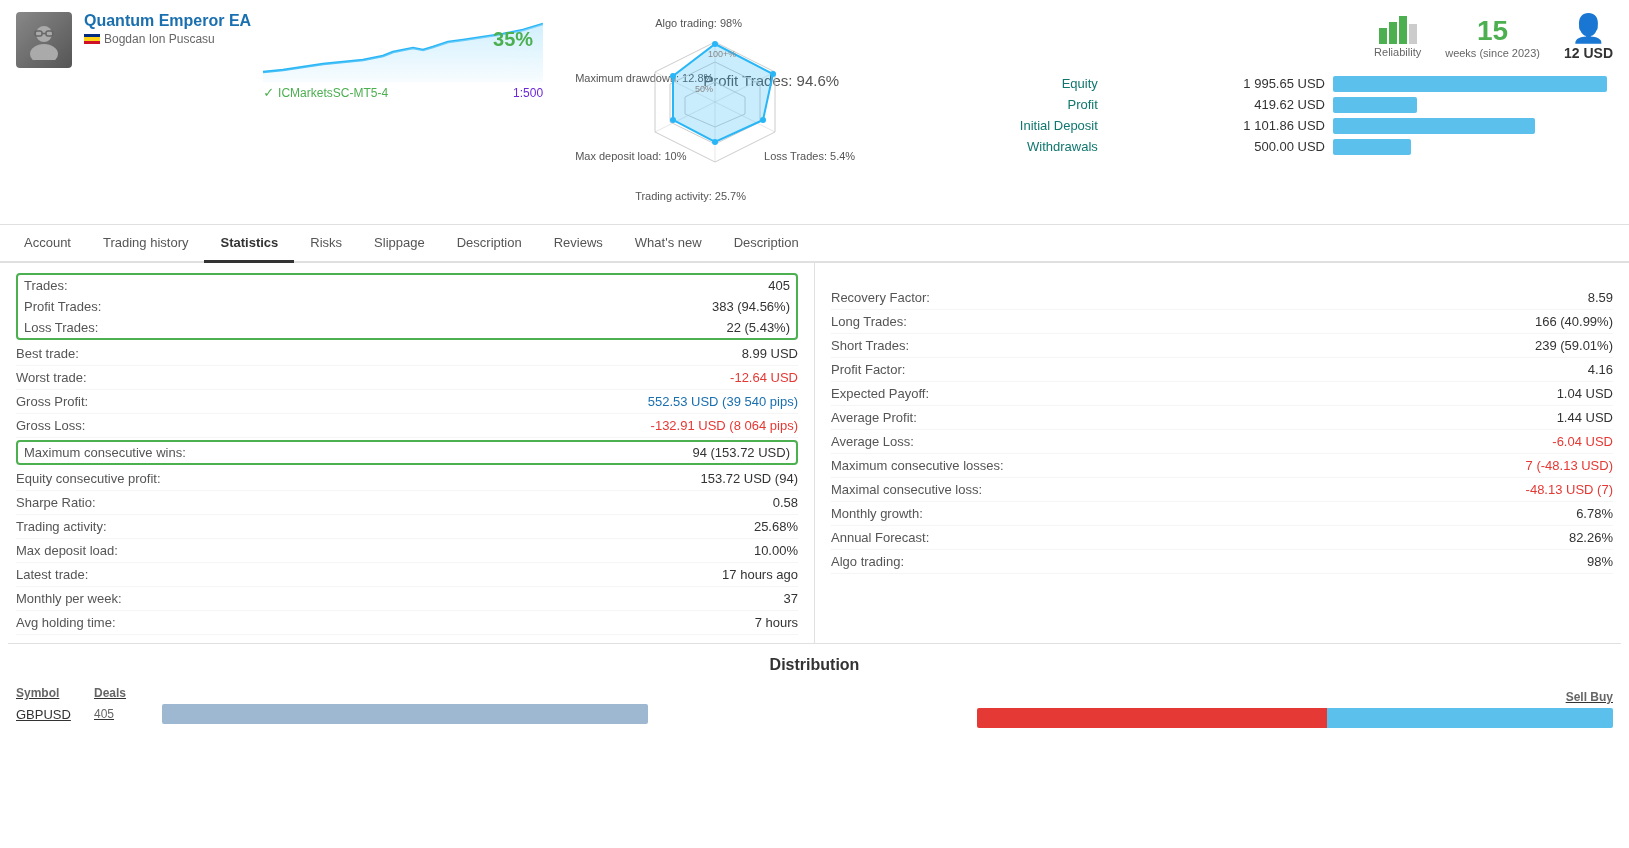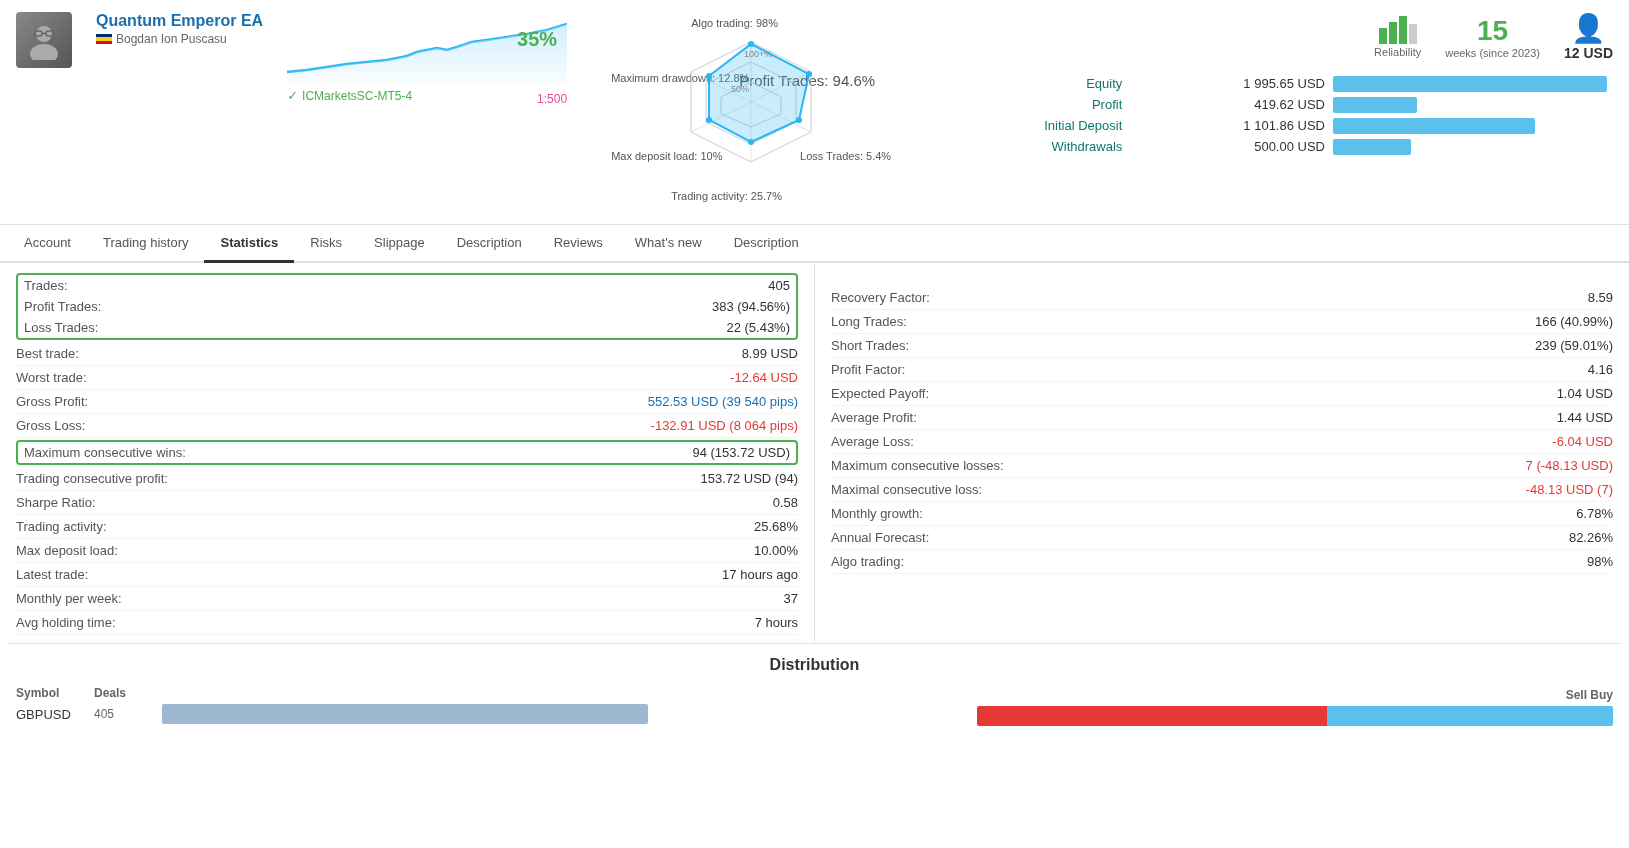--- a/index.html
+++ b/index.html
@@ -1,19 +1,19 @@
 <!DOCTYPE html>
 <html><head>
   <meta charset="utf-8">
   <style>
     * { box-sizing: border-box; margin: 0; padding: 0; }
     body { font-family: Arial, sans-serif; font-size: 13px; background: #fff; color: #333; }
 
     
-    .header { display: flex; align-items: flex-start; padding: 12px 16px; border-bottom: 1px solid #e0e0e0; gap: 24px; }
+    .header { display: flex; align-items: flex-start; padding: 12px 16px; border-bottom: 1px solid #e0e0e0; gap: 12px; }
     .avatar { width: 56px; height: 56px; border-radius: 4px; background: #ccc; overflow: hidden; flex-shrink: 0; }
     .avatar-img { width: 100%; height: 100%; background: linear-gradient(135deg, #888 0%, #555 100%); display: flex; align-items: center; justify-content: center; color: #fff; font-size: 20px; }
     .profile-info { display: flex; flex-direction: column; justify-content: center; }
     .profile-name { font-size: 16px; font-weight: bold; color: #1a6faf; }
     .profile-sub { font-size: 12px; color: #666; display: flex; align-items: center; gap: 4px; margin-top: 2px; }
     .flag { width: 16px; height: 10px; background: linear-gradient(to bottom, #002B7F 33%, #FCD116 33%, #FCD116 66%, #CE1126 66%); display: inline-block; }
     .chart-percent { position: absolute; top: 0; right: 20px; font-size: 20px; font-weight: bold; color: #4caf50; }
     .chart-svg { width: 100%; height: 70px; }
 
     .chart-bottom { display: flex; justify-content: space-between; align-items: center; }
@@ -112,21 +112,21 @@
         </defs>
         <path d="M0,60 L20,58 L40,55 L60,52 L80,50 L100,48 L110,46 L120,44 L130,40 L140,38 L150,36 L160,38 L170,35 L185,30 L200,28 L220,25 L240,22 L260,18 L280,12" fill="none" stroke="#29b6f6" stroke-width="2.5"></path>
         <path d="M0,60 L20,58 L40,55 L60,52 L80,50 L100,48 L110,46 L120,44 L130,40 L140,38 L150,36 L160,38 L170,35 L185,30 L200,28 L220,25 L240,22 L260,18 L280,12 L280,70 L0,70 Z" fill="url(#chartGrad)"></path>
       </svg>
     </div>
     <div class="chart-bottom">
       <div style="display:flex; align-items:center; gap:4px;">
         <span style="color:#4caf50; font-size:13px;">✓</span>
         <span style="font-size:12px; color:#4caf50;">ICMarketsSC-MT5-4</span>
       </div>
-      <span style="font-size:12px; color:#ec4899;margin-top:7px;">1:500</span>
+      <span style="font-size:12px; color:#6d28d9;">1:500</span>
     </div>
   </div>
 
   <div class="radar-area" style="flex: 0 0 320px; position:relative; height:200px;">
     <div style="position:relative; width:280px; height:190px;">
 
       <span class="radar-label" style="top:0; left:80px; font-size:11px; color:#555;">Algo trading: 98%</span>
       <span class="radar-label" style="top:55px; right:16px; font-size:15px; color:#555;">Profit Trades: 94.6%</span>
       <span class="radar-label" style="bottom:45px; right:0; font-size:11px; color:#555;">Loss Trades: 5.4%</span>
       <span class="radar-label" style="bottom:5px; left:60px; font-size:11px; color:#555;">Trading activity: 25.7%</span>
@@ -259,21 +259,21 @@
         <span class="stat-label">Gross Loss:</span>
                      <span class="stat-value red">-132.91 USD (8 064 pips)</span>
       </div>
       <div class="highlight-box-orange">
         <div class="stat-row">
           <span class="stat-label">Maximum consecutive wins:</span>
                      <span class="stat-value ">94 (153.72 USD)</span>
         </div>
       </div>
       <div class="stat-row">
-        <span class="stat-label">Trading consecutive profit:</span>
+        <span class="stat-label">Equity consecutive profit:</span>
                      <span class="stat-value ">153.72 USD (94)</span>
       </div>
       <div class="stat-row">
         <span class="stat-label">Sharpe Ratio:</span>
                      <span class="stat-value ">0.58</span>
       </div>
       <div class="stat-row">
         <span class="stat-label">Trading activity:</span>
                      <span class="stat-value ">25.68%</span>
       </div>
@@ -343,21 +343,21 @@
         <span class="stat-label">Algo trading:</span>
                    <span class="stat-value ">98%</span>
       </div>
     </div>
 </div>
 
 <div class="section-divider"></div>
 
 <div class="distribution">
   <div class="dist-title">Distribution</div>
-  <div style="display:flex; gap:8px; align-items:center;">
+  <div style="display:flex; gap:8px; align-items:flex-end;text-decoration:underline;">
 
     <div style="flex:1;">
       <div class="dist-row">
         <span class="dist-symbol" style="font-weight:bold; font-size:12px; color:#666;">Symbol</span>
         <span class="dist-deals-label" style="font-weight:bold; font-size:12px; color:#666;">Deals</span>
         <span style="font-size:12px;"></span>
       </div>
       <div class="dist-row">
         <span class="dist-symbol">GBPUSD</span>
         <span class="dist-deals-label">405</span>

